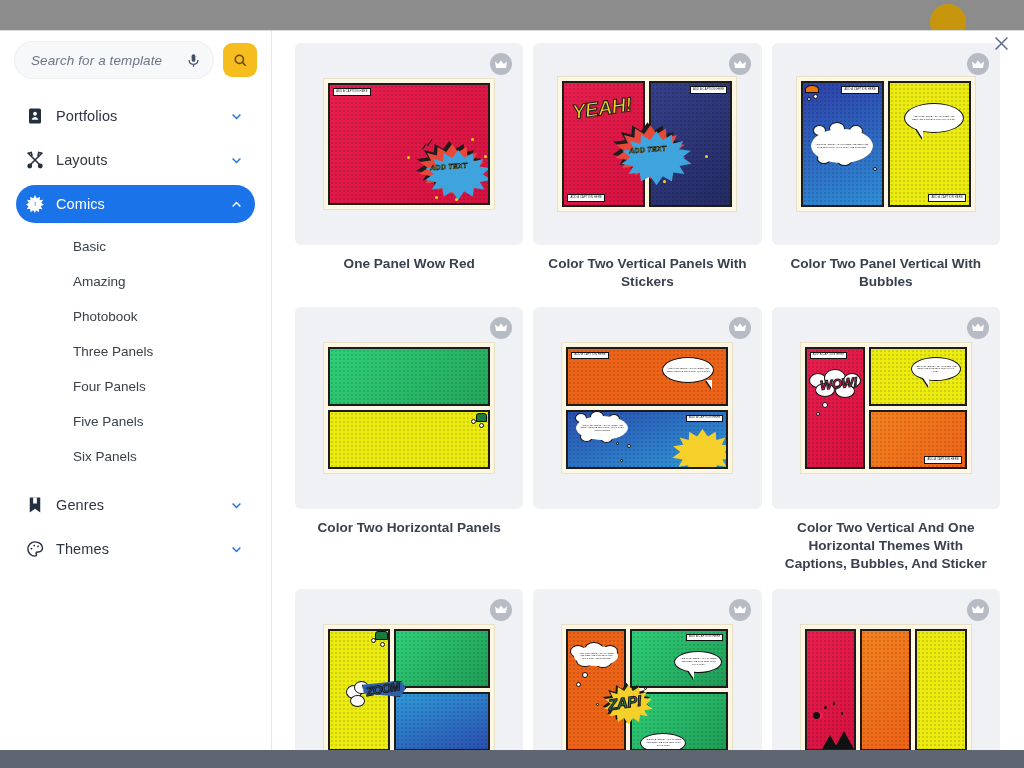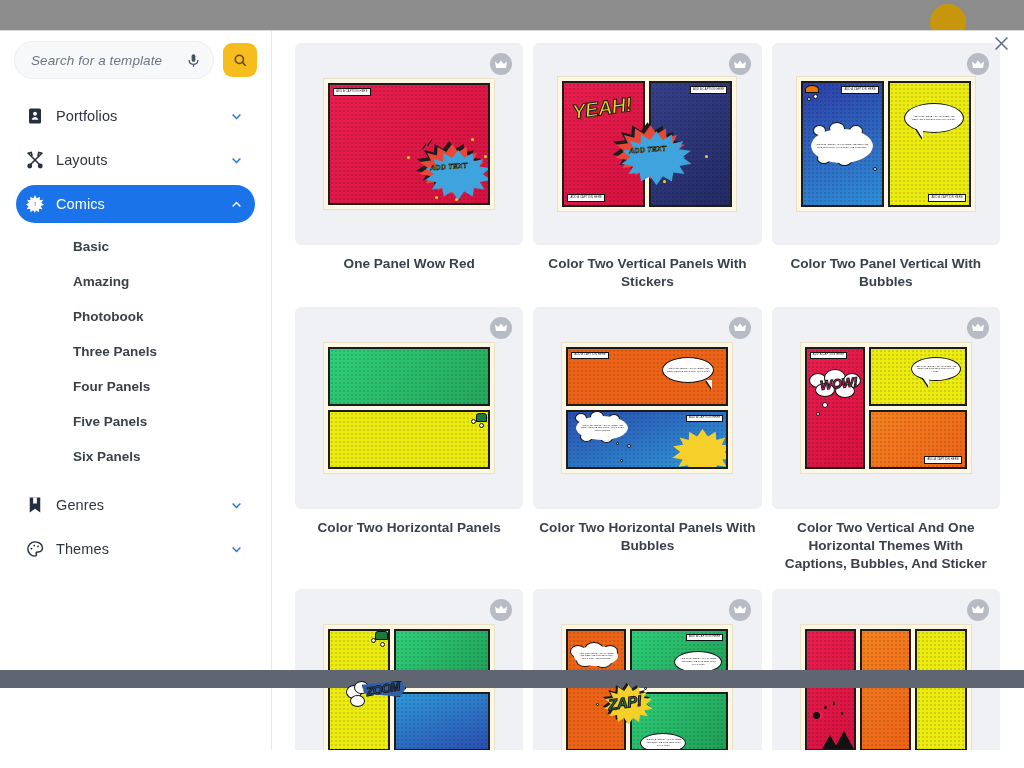--- a/index.html
+++ b/index.html
@@ -2,21 +2,21 @@
 <html><head>
 <meta charset="utf-8">
 <style>
   * { box-sizing: border-box; margin: 0; padding: 0; }
   html, body {
     width: 1024px; height: 768px;
     overflow: hidden;
     font-family: "Liberation Sans", sans-serif;
     background: #ffffff;
   }
-  #app { position: relative; width: 1024px; height: 688px; background: #fff; }
+  #app { position: relative; width: 1024px; height: 768px; background: #fff; }
 
   
   .top-strip {
     position: absolute; top: 0; left: 0; width: 1024px; height: 30px;
     background: #8c8c8c;
   }
   .top-gold-circle {
     position: absolute; top: 4px; left: 930px;
     width: 36px; height: 36px; border-radius: 50%;
     background: #c8960c;
@@ -96,21 +96,21 @@
   .nav-item .n-chev svg { width: 13px; height: 13px; stroke: #1a73e8; stroke-width: 2.2; fill: none; display:block; }
   .nav-item.active { background: #1a73e8; }
   .nav-item.active .n-lbl { color: #fff; }
   .nav-item.active .n-chev svg { stroke: #fff; }
 
   .subnav { margin-top: 2px; }
   .sub-item {
     height: 35px; display: flex; align-items: center;
     padding-left: 41px; border-radius: 18px;
     font-size: 13.5px; color: #3a4149;
-    margin: 0 16px 0 16px; cursor: pointer; font-weight: bold;
+    margin: 0 16px 0 16px; cursor: pointer;
   }
   .sub-item.selected { background: #e4eefb; }
   .nav-gap { height: 12px; }
 
   
   .main {
     position: absolute; top: 31px; left: 273px;
     width: 751px; height: 719px;
     background: #fff;
     overflow: hidden;
@@ -576,21 +576,20 @@
                 <div class="thought-dot" style="left:59px;top:32px;width:4px;height:4px;"></div>
                 <div class="burst" style="right:-6px;bottom:-10px;width:60px;height:48px;">
                   <div class="burst-star" style="background:#f5cf2a;"></div>
                 </div>
                 <div class="speck" style="background:#f5cf2a;left:48px;bottom:22px;width:3px;height:3px;border:1px solid #111;"></div>
                 <div class="speck" style="background:#f5cf2a;left:52px;bottom:5px;width:3px;height:3px;border:1px solid #111;"></div>
               </div>
             </div>
           </div>
         </div>
-        <div class="card-title">Color Two Horizontal Panels With Bubbles</div>
       </div>
 
       <div class="card">
         <div class="thumb-wrap">
           <div class="crown">
             <svg viewBox="0 0 24 18">
                 <path d="M2 16h20l2-13-6.5 5L12 1 6.5 8 0 3z"></path>
               </svg>
           </div>
           <div class="comic landscape">

